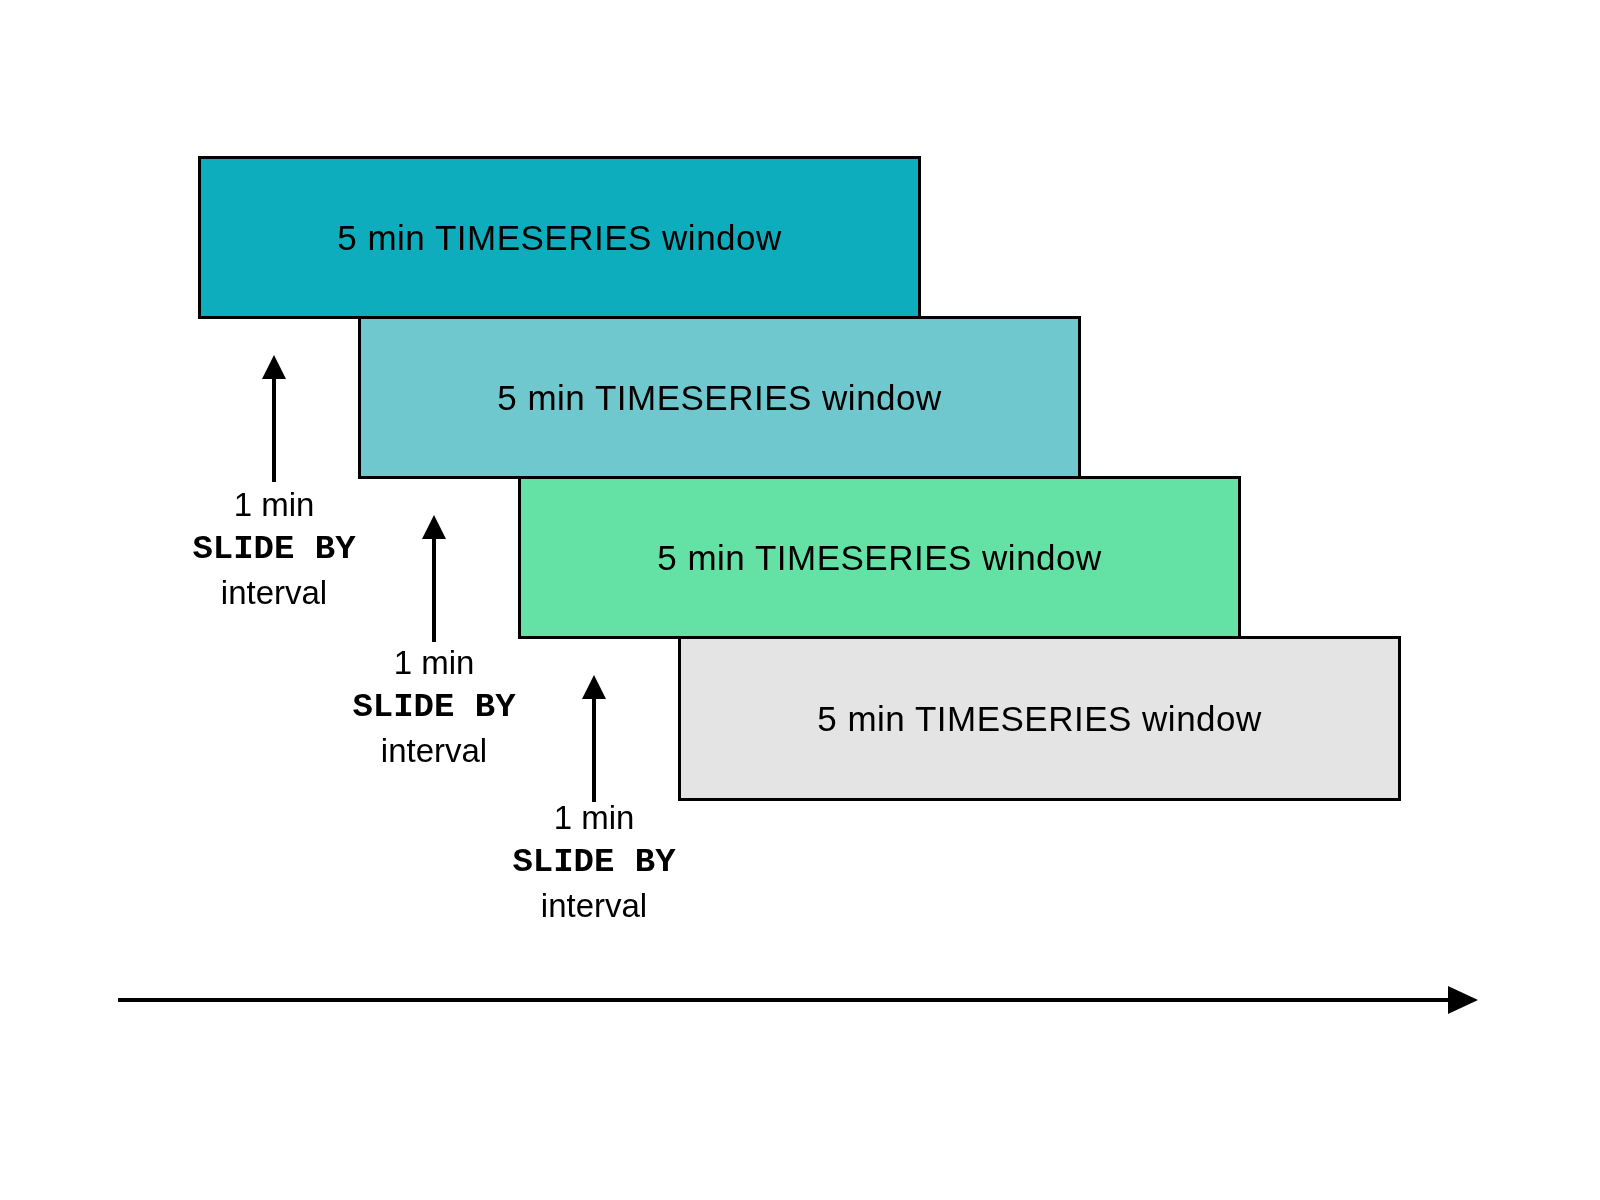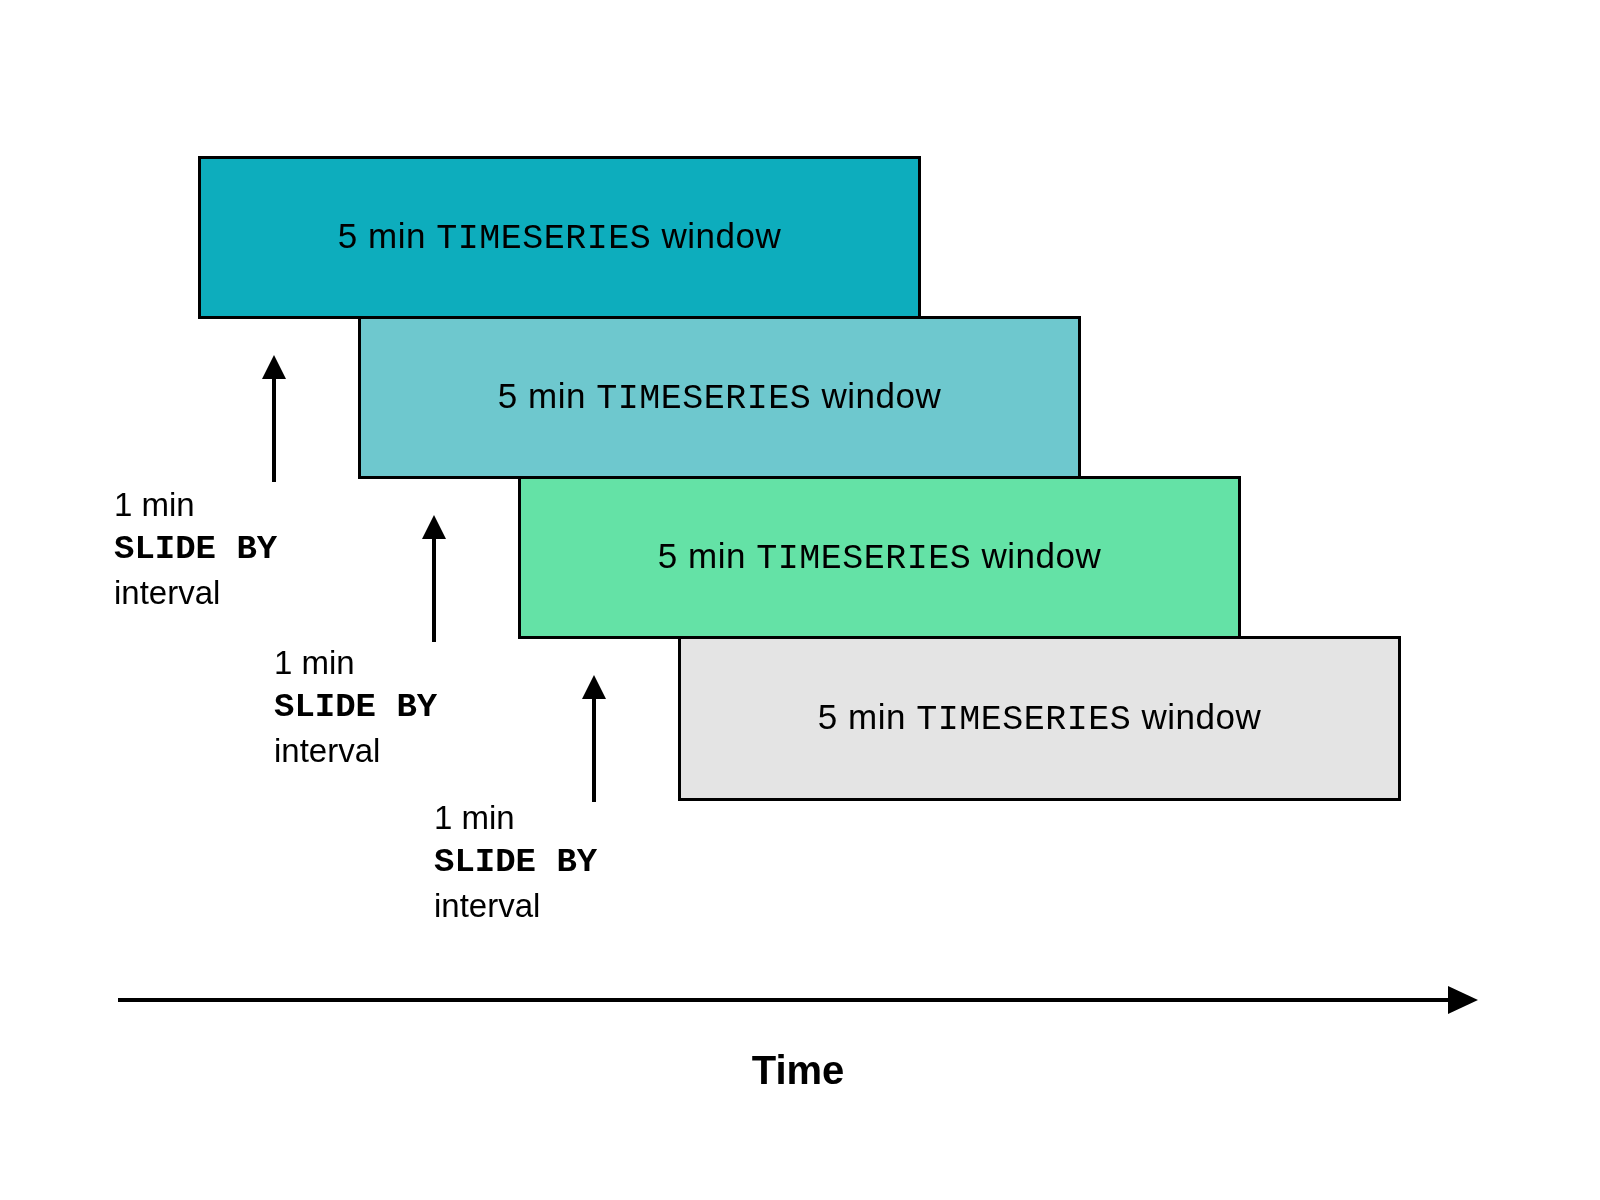--- a/index.html
+++ b/index.html
@@ -25,21 +25,21 @@
     display: flex;
     align-items: center;
     justify-content: center;
   }
   .window-box .box-label {
     font-size: 35px;
     white-space: nowrap;
     letter-spacing: 0.5px;
   }
   .mono {
-    font-family: Liberation Mono, monospace;
+    font-family: Liberation Sans, sans-serif;
   }
   .box-1 { left: 198px; top: 156px; width: 723px; height: 163px; z-index: 1; }
   .box-2 { left: 358px; top: 316px; width: 723px; height: 163px; z-index: 2; }
   .box-3 { left: 518px; top: 476px; width: 723px; height: 163px; z-index: 3; }
   .box-4 { left: 678px; top: 636px; width: 723px; height: 165px; z-index: 4; }
 
   
   .up-arrow {
     position: absolute;
     width: 26px;
@@ -60,21 +60,21 @@
     background: #000000;
   }
   .arrow-1 { left: 261px; top: 355px; }
   .arrow-2 { left: 421px; top: 515px; }
   .arrow-3 { left: 581px; top: 675px; }
 
   
   .slide-annotation {
     position: absolute;
     width: 320px;
-    text-align: left;
+    text-align: center;
     z-index: 5;
   }
   .slide-annotation .sans-line {
     font-size: 33px;
     line-height: 44px;
   }
   .slide-annotation .mono-line {
     font-family: "Liberation Mono", "DejaVu Sans Mono", monospace;
     font-size: 34px;
     line-height: 44px;
@@ -158,15 +158,14 @@
     <div class="sans-line">interval</div>
   </div>
   <div class="slide-annotation annot-3">
     <div class="sans-line">1 min</div>
     <div class="mono-line">SLIDE BY</div>
     <div class="sans-line">interval</div>
   </div>
 
   <div class="time-axis-line"></div>
   <div class="time-axis-head"></div>
-  <div class="time-label">Time</div>
 
 </div>
 
 </body></html>

